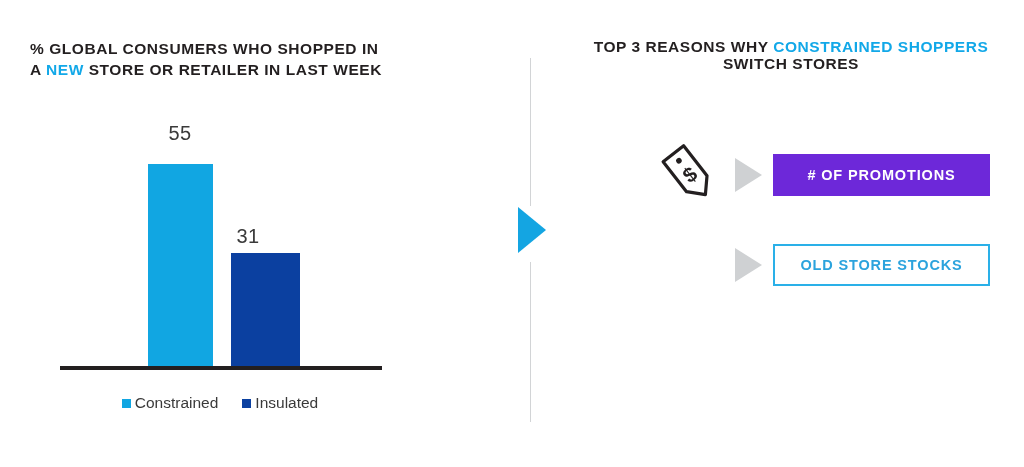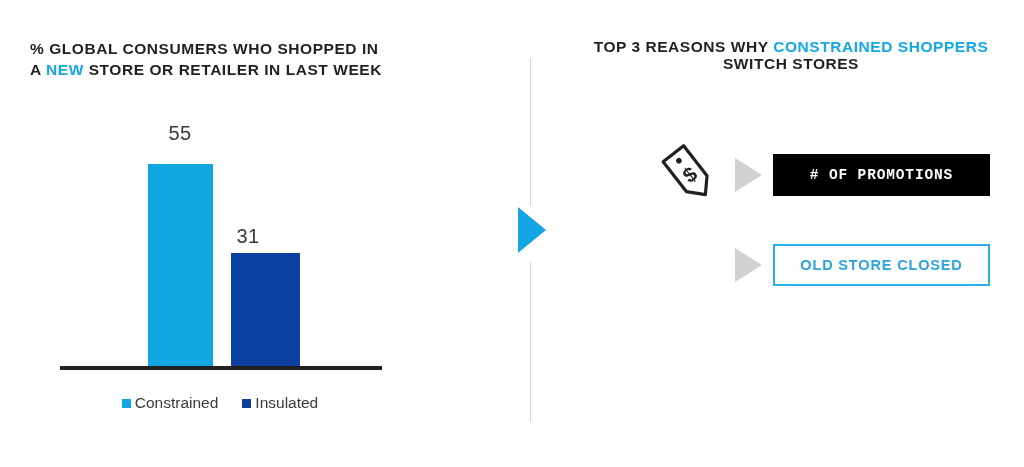--- a/index.html
+++ b/index.html
@@ -166,23 +166,22 @@
     width: 217px;
     height: 42px;
     display: flex;
     align-items: center;
     justify-content: center;
     font-size: 14.5px;
     font-weight: bold;
     letter-spacing: 0.85px;
   }
   .reason-label.filled {
-    background: #000000;
+    background: #6d28d9;
     color: #ffffff;
-    font-family: Liberation Mono, monospace;
   }
   .reason-label.outlined {
     background: #ffffff;
     border: 2.5px solid #2ab0e8;
     color: #2ba3dd;
     box-sizing: border-box;
   }
 </style>
 </head>
 <body>
@@ -239,17 +238,17 @@
           <text x="37" y="42" text-anchor="middle" font-family="Liberation Sans, sans-serif" font-size="21" font-weight="bold" fill="#231f20">$</text>
         </g>
       </svg>
     </div>
     <div class="reason-arrow"></div>
     <div class="reason-label filled"># OF PROMOTIONS</div>
   </div>
 
   <div class="reason-row" id="reason-row-1">
     <div class="reason-arrow"></div>
-    <div class="reason-label outlined">OLD STORE CLOSED</div>
+    <div class="reason-label outlined">OLD STORE STOCKS</div>
   </div>
 
 
 </div>
 
 </body></html>

